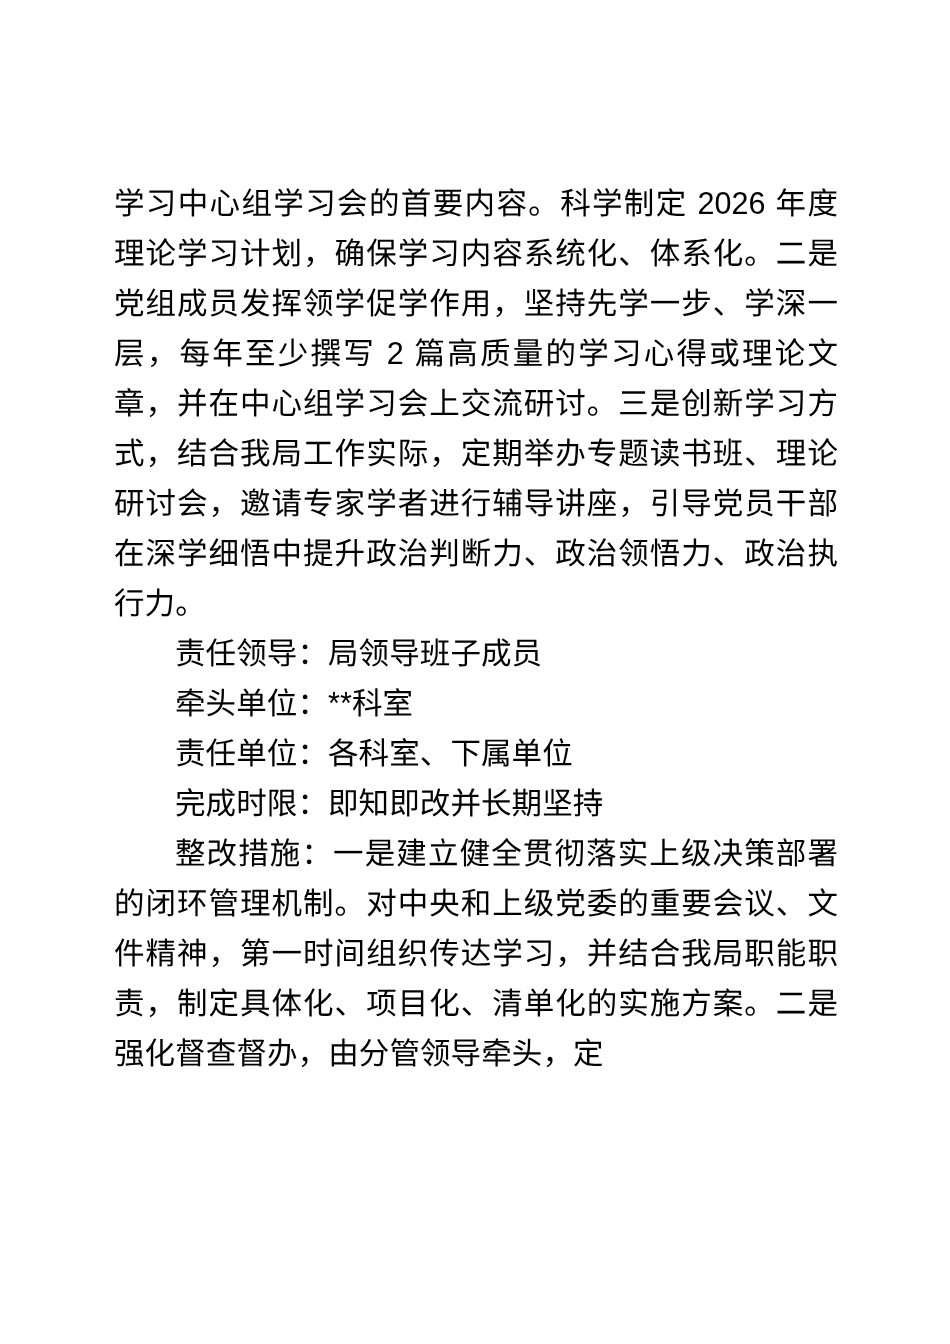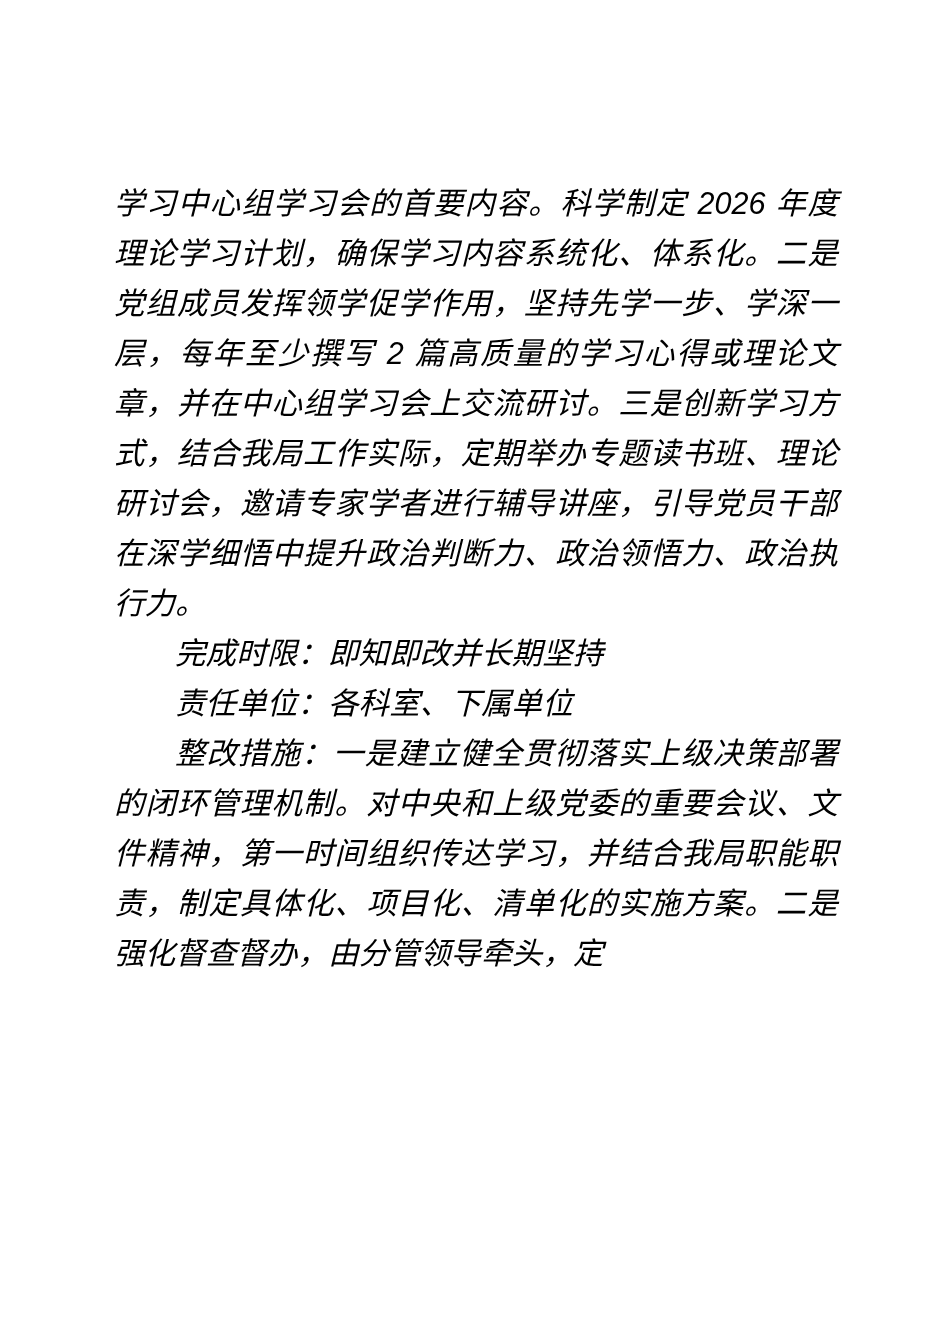--- a/index.html
+++ b/index.html
@@ -36,21 +36,20 @@
   .para {
     margin: 0;
     font-size: 30.5px;
     line-height: 50px;
     letter-spacing: 0.1px;
     text-align: justify;
     text-justify: inter-character;
     text-align-last: left;
     word-break: break-all;
     color: #000000;
-    font-style: italic;
   }
 
   
   .para.indent {
     text-indent: 61px;
   }
 
   
   .para.flush {
     text-indent: 0;
@@ -65,24 +64,26 @@
 </style>
 </head>
 <body>
 
 <div class="page">
 
   <div class="doc-body">
 
     <p class="para flush">学习中心组学习会的首要内容。科学制定 2026 年度理论学习计划，确保学习内容系统化、体系化。二是党组成员发挥领学促学作用，坚持先学一步、学深一层，每年至少撰写 2 篇高质量的学习心得或理论文章，并在中心组学习会上交流研讨。三是创新学习方式，结合我局工作实际，定期举办专题读书班、理论研讨会，邀请专家学者进行辅导讲座，引导党员干部在深学细悟中提升政治判断力、政治领悟力、政治执行力。</p>
 
+    <p class="para field">责任领导：局领导班子成员</p>
 
+    <p class="para field">牵头单位：**科室</p>
+
+    <p class="para field">责任单位：各科室、下属单位</p>
 
     <p class="para field">完成时限：即知即改并长期坚持</p>
-
-    <p class="para field">责任单位：各科室、下属单位</p>
 
 
     <p class="para indent">整改措施：一是建立健全贯彻落实上级决策部署的闭环管理机制。对中央和上级党委的重要会议、文件精神，第一时间组织传达学习，并结合我局职能职责，制定具体化、项目化、清单化的实施方案。二是强化督查督办，由分管领导牵头，定</p>
 
   </div>
 
 </div>
 
 </body></html>

